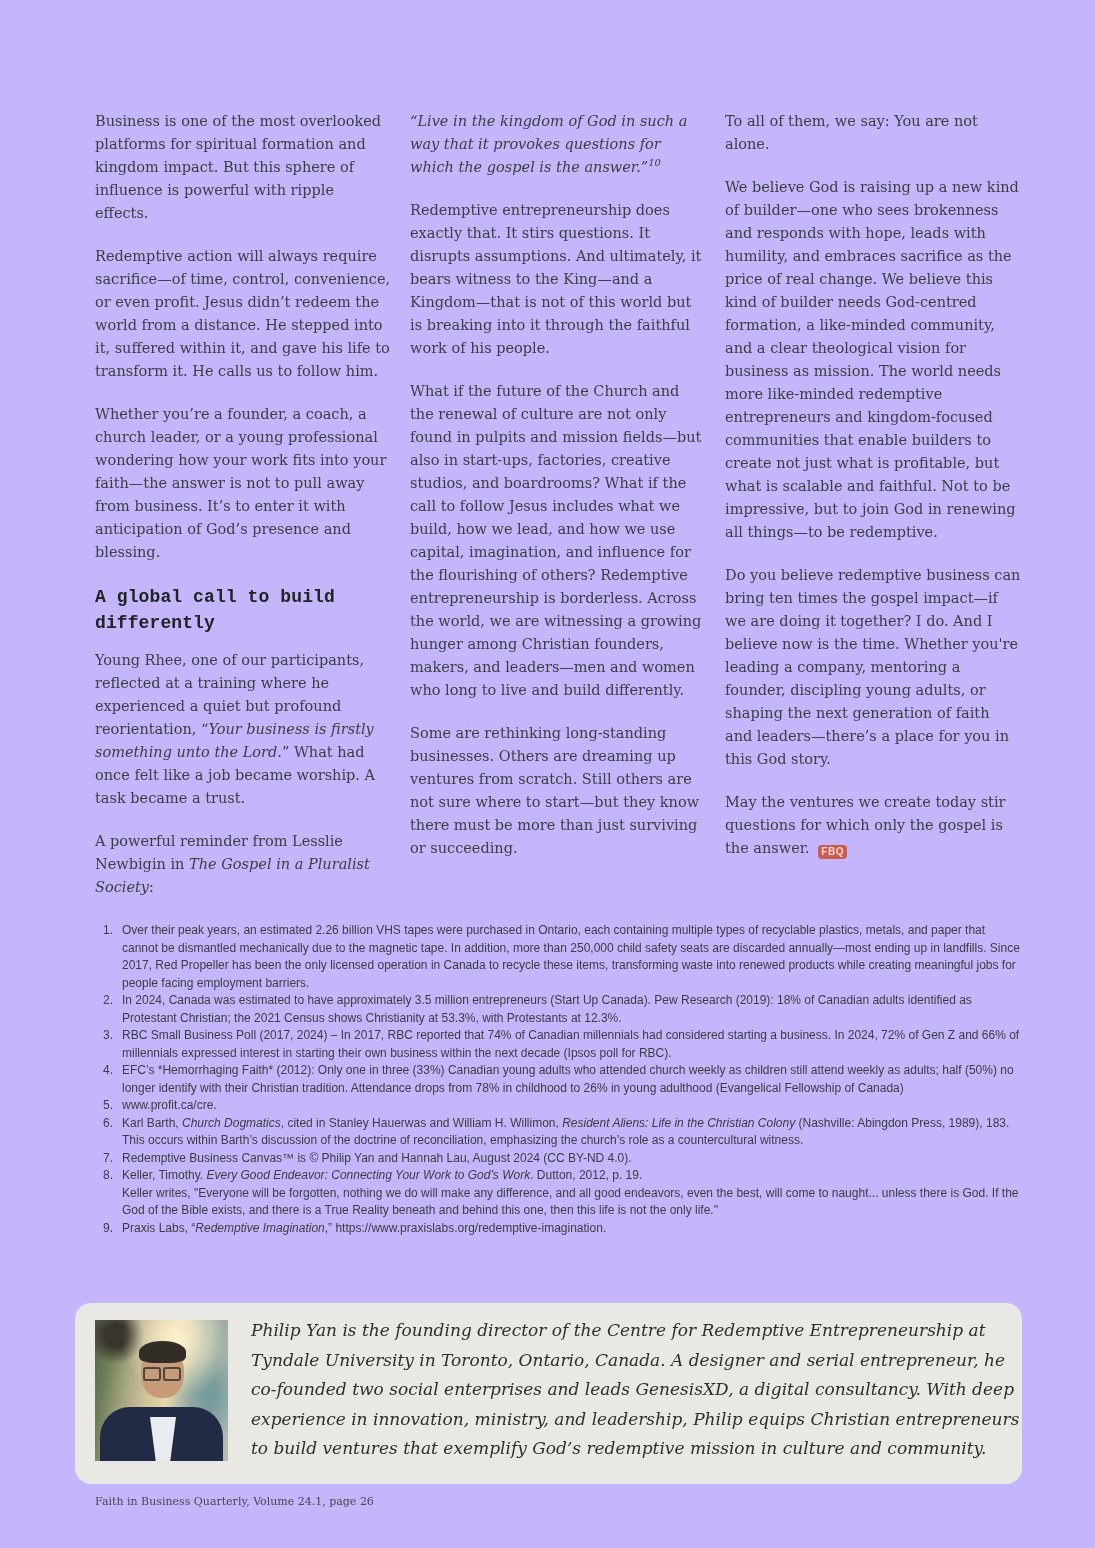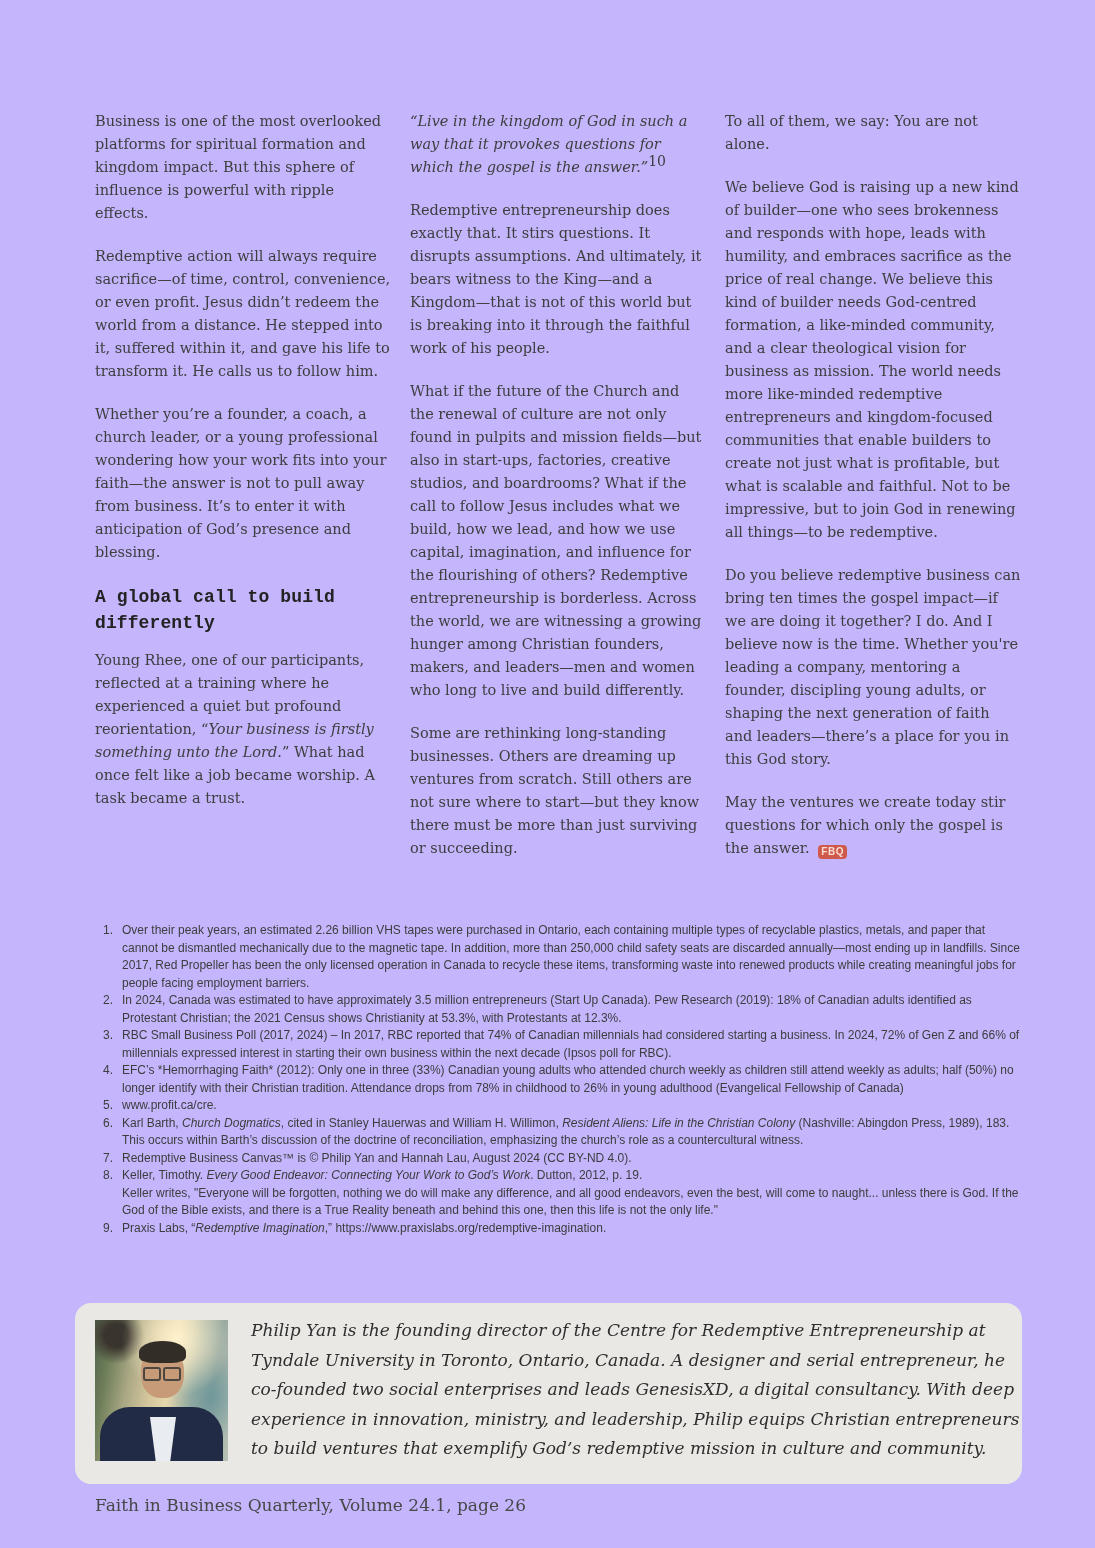--- a/index.html
+++ b/index.html
@@ -5,21 +5,21 @@
   html,body{margin:0;padding:0;background:#ffffff;}
   .page{position:relative;width:1095px;height:1548px;background:#c4b5fd;overflow:hidden;
         font-family:"DejaVu Serif",serif;color:#3b3b3b;}
 
   
   .columns{position:absolute;left:95px;top:110px;width:928px;display:flex;gap:19px;}
   .col{width:296px;font-size:14.5px;line-height:23px;color:#3e3e3e;text-align:left;}
   .col p{margin:0 0 20px 0;}
   .col h2{font-size:18px;line-height:26px;margin:3px 0 13px 0;color:#232323;font-weight:bold;letter-spacing:.1px;font-family:Liberation Mono, monospace;}
   .it{font-style:italic;}
-  sup{font-size:14px;vertical-align:super;line-height:0;}
+  sup{font-size:10px;vertical-align:super;line-height:0;font-style:italic;}
 
   
   .fbq-mark{display:inline-block;vertical-align:-2px;background:#cf5a4c;color:#f6dcd2;
             font-family:"Liberation Sans",sans-serif;font-weight:bold;font-size:10px;
             line-height:14px;padding:0 3px;border-radius:4px;letter-spacing:.5px;margin-left:4px;}
 
   
   .footnotes{position:absolute;left:93px;top:922px;width:930px;
              font-family:"Liberation Sans",sans-serif;font-size:12px;line-height:17.5px;color:#3d3d3d;}
   .fn{display:flex;}
@@ -41,34 +41,35 @@
                background:#e9edf1;clip-path:polygon(0 0,100% 0,78% 100%,22% 100%);}
   .photo-head{position:absolute;top:27px;left:46px;width:43px;height:51px;
               background:#c79b77;border-radius:46% 46% 44% 44%;}
   .photo-hair{position:absolute;top:21px;left:44px;width:47px;height:22px;
               background:#332d27;border-radius:50% 50% 30% 30%;}
   .photo-glass{position:absolute;top:47px;width:14px;height:10px;border:2px solid #4c4640;border-radius:3px;}
   .g-left{left:48px;} .g-right{left:68px;}
   .bio-text{position:absolute;left:176px;top:13px;width:775px;font-style:italic;
             font-size:17px;line-height:29.5px;color:#2e2e2e;}
 
-  .footer{position:absolute;left:95px;top:1495px;font-size:17px;color:#484848;}
+  .footer{position:absolute;left:95px;top:1495px;font-size:11px;color:#484848;}
 </style>
 </head>
 <body>
 
 <div class="page">
 
   <div class="columns">
     <div class="col">
         <p><span>Business is one of the most overlooked platforms for spiritual formation and kingdom impact. But this sphere of influence is powerful with ripple effects.</span></p>
         <p><span>Redemptive action will always require sacrifice—of time, control, convenience, or even profit. Jesus didn’t redeem the world from a distance. He stepped into it, suffered within it, and gave his life to transform it. He calls us to follow him.</span></p>
         <p><span>Whether you’re a founder, a coach, a church leader, or a young professional wondering how your work fits into your faith—the answer is not to pull away from business. It’s to enter it with anticipation of God’s presence and blessing.</span></p>
         <h2>A global call to build differently</h2>
         <p><span>Young Rhee, one of our participants, reflected at a training where he experienced a quiet but profound reorientation, “</span><span class="it">Your business is firstly something unto the Lord</span><span>.” What had once felt like a job became worship. A task became a trust.</span></p>
+        <p><span>A powerful reminder from Lesslie Newbigin in </span><span class="it">The Gospel in a Pluralist Society</span><span>:</span></p>
       </div>
     <div class="col">
         <p><span class="it">“Live in the kingdom of God in such a way that it provokes questions for which the gospel is the answer.”</span><sup>10</sup></p>
         <p><span>Redemptive entrepreneurship does exactly that. It stirs questions. It disrupts assumptions. And ultimately, it bears witness to the King—and a Kingdom—that is not of this world but is breaking into it through the faithful work of his people.</span></p>
         <p><span>What if the future of the Church and the renewal of culture are not only found in pulpits and mission fields—but also in start-ups, factories, creative studios, and boardrooms? What if the call to follow Jesus includes what we build, how we lead, and how we use capital, imagination, and influence for the flourishing of others? Redemptive entrepreneurship is borderless. Across the world, we are witnessing a growing hunger among Christian founders, makers, and leaders—men and women who long to live and build differently.</span></p>
         <p><span>Some are rethinking long-standing businesses. Others are dreaming up ventures from scratch. Still others are not sure where to start—but they know there must be more than just surviving or succeeding.</span></p>
       </div>
     <div class="col">
         <p><span>To all of them, we say: You are not alone.</span></p>
         <p><span>We believe God is raising up a new kind of builder—one who sees brokenness and responds with hope, leads with humility, and embraces sacrifice as the price of real change. We believe this kind of builder needs God-centred formation, a like-minded community, and a clear theological vision for business as mission. The world needs more like-minded redemptive entrepreneurs and kingdom-focused communities that enable builders to create not just what is profitable, but what is scalable and faithful. Not to be impressive, but to join God in renewing all things—to be redemptive.</span></p>

